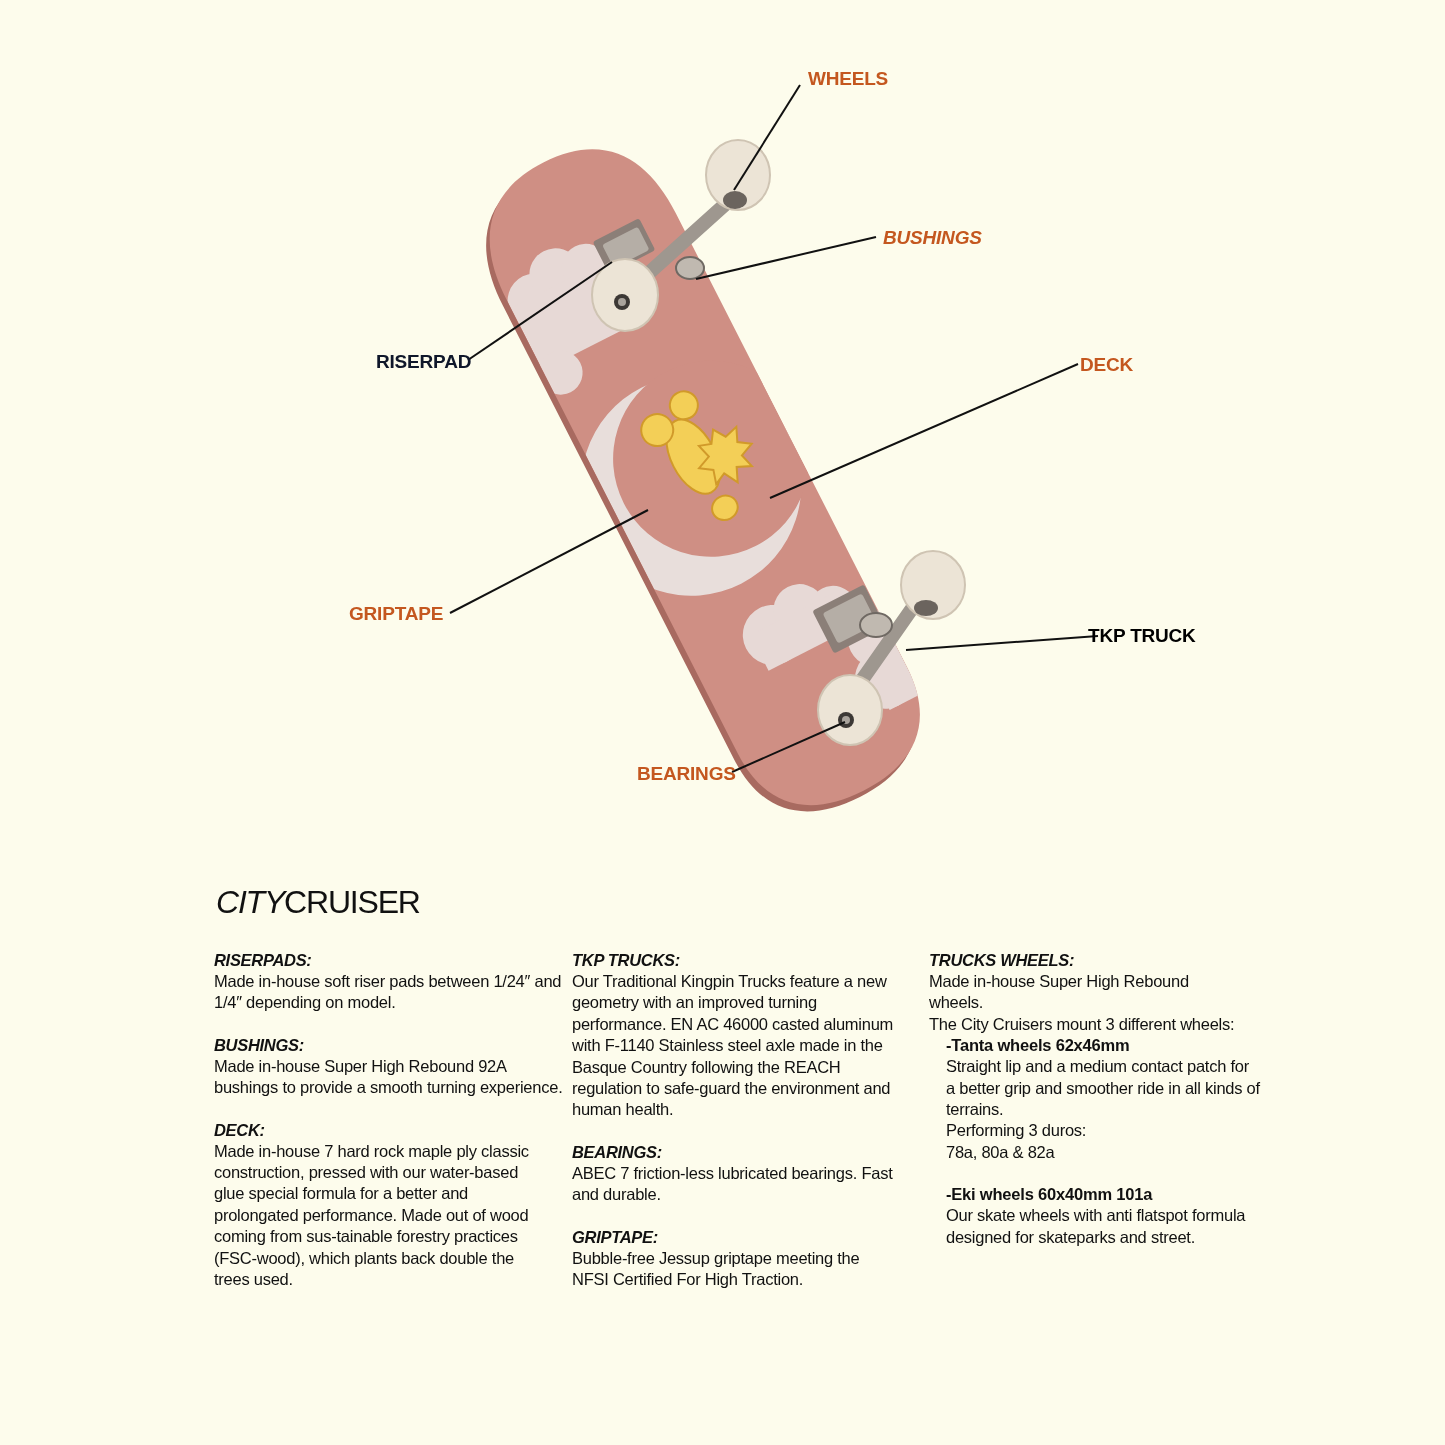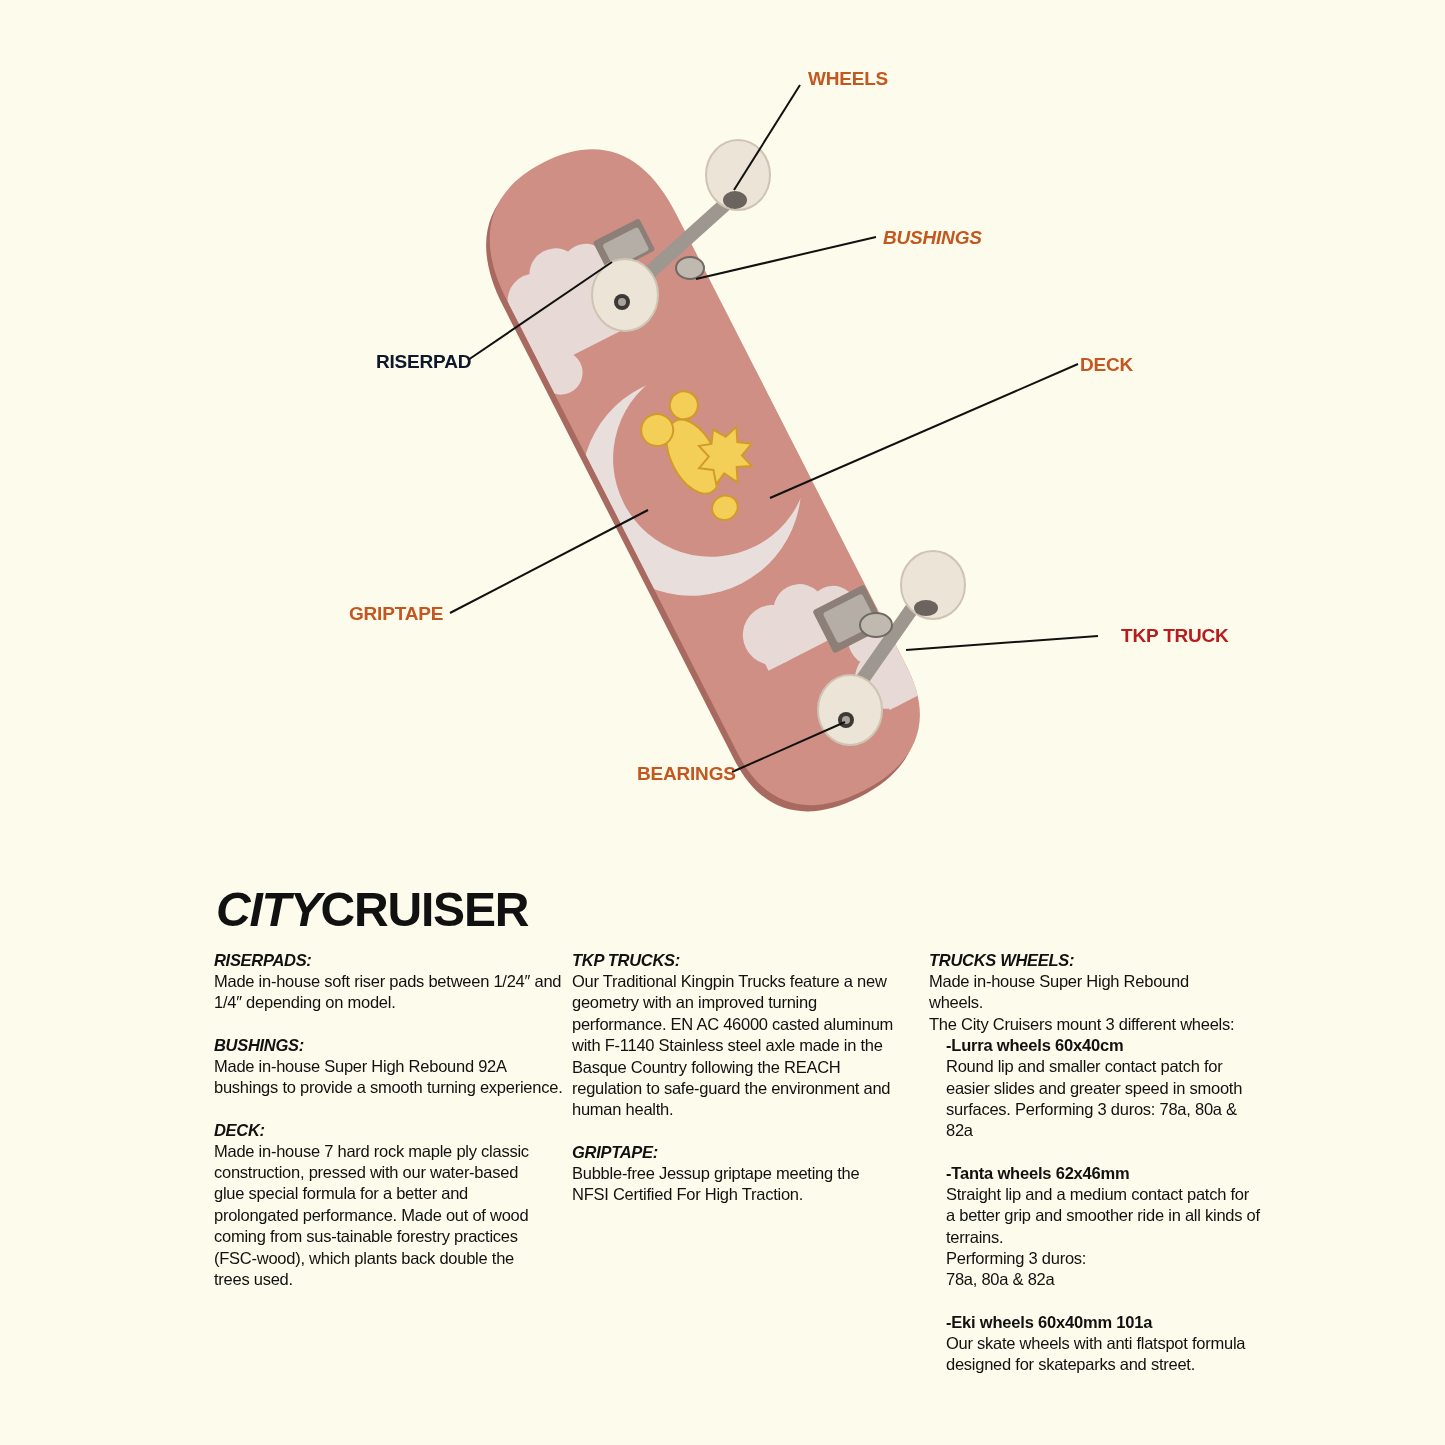--- a/index.html
+++ b/index.html
@@ -15,21 +15,21 @@
     font-weight: 700;
     font-size: 19px;
     letter-spacing: -0.2px;
     white-space: nowrap;
     line-height: 1;
   }
 
   #title {
     position: absolute; left: 216px; top: 886px;
     font-family: "Liberation Sans", sans-serif;
-    font-weight: 700; font-size: 48px; letter-spacing: -1.2px;
+    font-weight: 400; font-size: 32px; letter-spacing: -1.2px;
     line-height: 1;
   }
   #title .italic { font-style: italic; }
 
   .col { position: absolute; top: 950px; width: 350px; }
   .col-1 { left: 214px; }
   .col-2 { left: 572px; }
   .col-3 { left: 929px; }
 
   .spec { margin-bottom: 21px; }
@@ -137,21 +137,21 @@
       <line x1="1098" y1="636" x2="906" y2="650"></line>
       <line x1="732" y1="772" x2="845" y2="722"></line>
     </g>
   </svg>
 
   <div class="callout-label" style="left:808px; top:69px; color:#c4571f;">WHEELS</div>
   <div class="callout-label" style="left:883px; top:228px; color:#c4571f;font-style:italic;">BUSHINGS</div>
   <div class="callout-label" style="left:376px; top:352px; color:#0f172a;">RISERPAD</div>
   <div class="callout-label" style="left:1080px; top:355px; color:#c4571f;">DECK</div>
   <div class="callout-label" style="left:349px; top:604px; color:#c4571f;">GRIPTAPE</div>
-  <div class="callout-label" style="left:1121px; top:626px; color:#b91c1c;">TKP TRUCK</div>
+  <div class="callout-label" style="left:1088px; top:626px; color:#000000;">TKP TRUCK</div>
   <div class="callout-label" style="left:627px; top:764px; color:#c4571f;margin-left:10px;">BEARINGS</div>
 </div>
 
 <h1 id="title"><span class="italic">CITY</span><span>CRUISER</span></h1>
 
 <div class="col col-1">
   <div class="spec">
     <div class="spec-heading">RISERPADS:</div>
     <div class="spec-body">Made in-house soft riser pads between 1/24″ and 1/4″ depending on model.</div>
   </div>
@@ -162,38 +162,38 @@
   <div class="spec">
     <div class="spec-heading">DECK:</div>
     <div class="spec-body" style="width:330px">Made in-house 7 hard rock maple ply classic construction, pressed with our water-based glue special formula for a better and prolongated performance. Made out of wood coming from sus-tainable forestry practices (FSC-wood), which plants back double the trees used.</div>
   </div>
 </div>
 
 <div class="col col-2">
   <div class="spec">
     <div class="spec-heading">TKP TRUCKS:</div>
     <div class="spec-body" style="width:340px">Our Traditional Kingpin Trucks feature a new geometry with an improved turning performance. EN AC 46000 casted aluminum with F-1140 Stainless steel axle made in the Basque Country following the REACH regulation to safe-guard the environment and human health.</div>
+  </div>
+  <div class="spec">
+    <div class="spec-heading">BEARINGS:</div>
+    <div class="spec-body" style="width:340px">ABEC 7 friction-less lubricated bearings. Fast and durable.</div>
   </div>
   <div class="spec">
     <div class="spec-heading">GRIPTAPE:</div>
     <div class="spec-body" style="width:320px">Bubble-free Jessup griptape meeting the NFSI Certified For High Traction.</div>
   </div>
 </div>
 
 <div class="col col-3">
   <div class="spec" style="margin-bottom:0">
     <div class="spec-heading">TRUCKS WHEELS:</div>
     <div class="spec-body pre" style="width:310px">Made in-house Super High Rebound wheels.
 The City Cruisers mount 3 different wheels:</div>
   </div>
   <div class="wheel-variant">
-    <div class="wheel-variant-title">-Lurra wheels 60x40cm</div>
-    <div class="wheel-variant-body" style="width:315px">Round lip and smaller contact patch for easier slides and greater speed in smooth surfaces. Performing 3 duros: 78a, 80a &amp; 82a</div>
-  </div>
-  <div class="wheel-variant">
     <div class="wheel-variant-title">-Tanta wheels 62x46mm</div>
     <div class="wheel-variant-body pre" style="width:315px">Straight lip and a medium contact patch for a better grip and smoother ride in all kinds of terrains.
 Performing 3 duros:
 78a, 80a &amp; 82a</div>
   </div>
   <div class="wheel-variant">
     <div class="wheel-variant-title">-Eki wheels 60x40mm 101a</div>
     <div class="wheel-variant-body" style="width:315px">Our skate wheels with anti flatspot formula designed for skateparks and street.</div>
   </div>
 </div>

